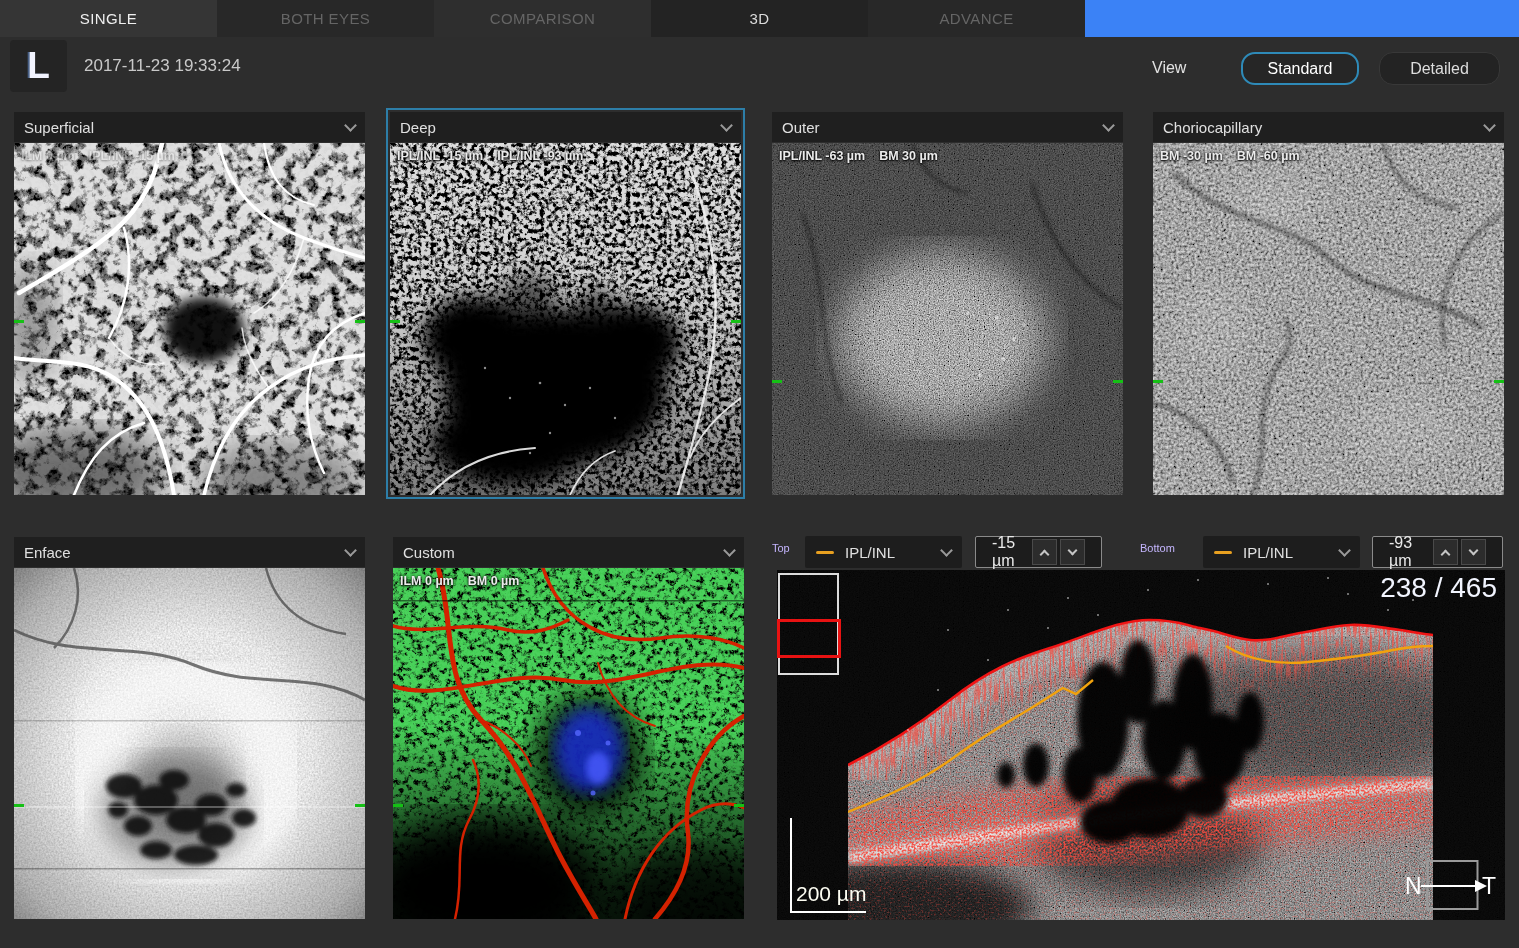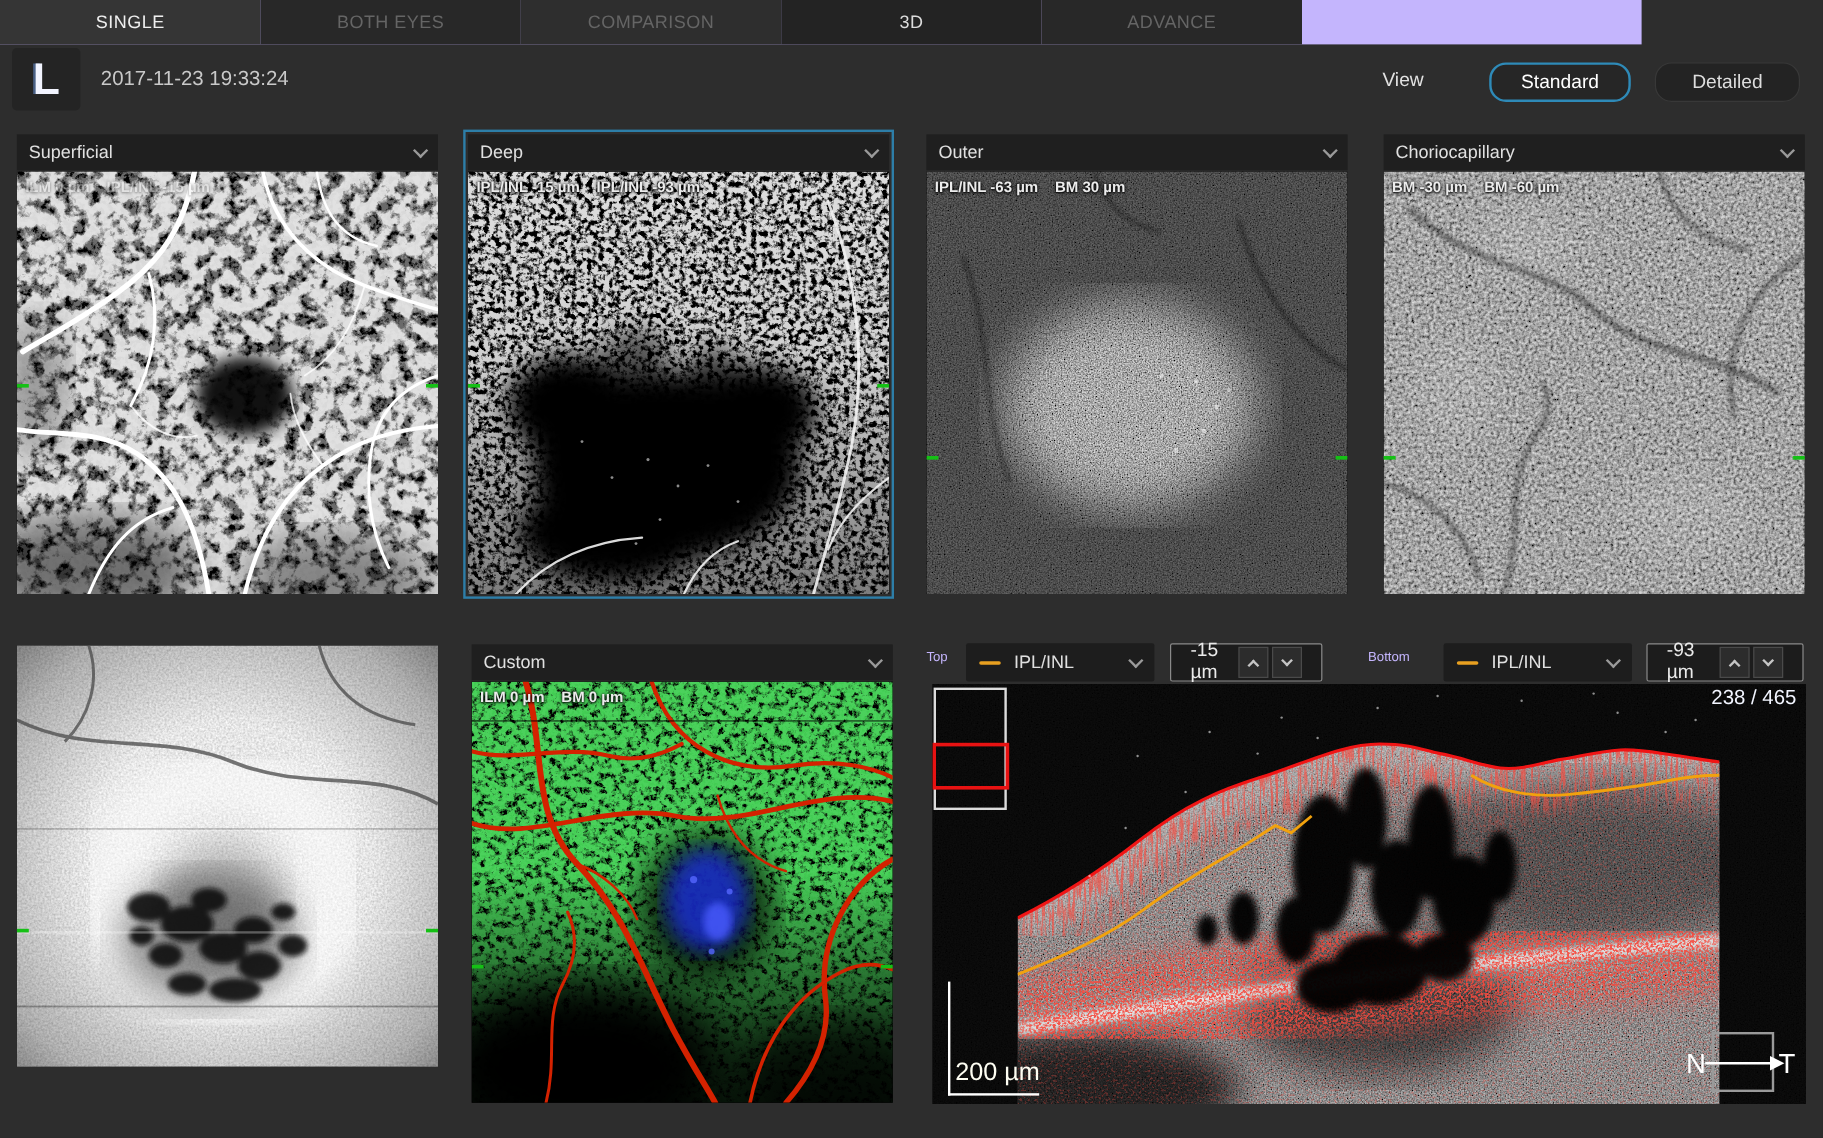--- a/index.html
+++ b/index.html
@@ -1,21 +1,21 @@
 <!DOCTYPE html>
 <html><head>
 <meta charset="utf-8">
 <style>
   *{margin:0;padding:0;box-sizing:border-box}
   html,body{background:#2d2d2d}
   body{width:1519px;height:948px;position:relative;overflow:hidden;
        font-family:"Liberation Sans",sans-serif;-webkit-font-smoothing:antialiased}
 
   
-  .tabbar{position:absolute;left:0;top:0;width:1368px;height:37px;display:flex;background:#c4b5fd}
+  .tabbar{position:absolute;left:0;top:0;width:1519px;height:37px;display:flex;background:#3b82f6}
   .tab{width:217px;height:37px;display:flex;align-items:center;justify-content:center;
        font-size:15px;letter-spacing:.4px;color:#656565;background:#2e2e2e;cursor:pointer;user-select:none}
   .tab.alt{background:#282828}
   .tab.active{background:#353535;color:#efefef}
   .tab.t3d{background:#232323;color:#dcdcdc}
 
   
   .eye-badge{position:absolute;left:10px;top:40px;width:57px;height:52px;background:#242424;border-radius:4px;
        color:#f2f4ff;font-size:37px;font-weight:bold;display:flex;align-items:center;justify-content:center;
        text-shadow:-2px 0 0 rgba(120,170,255,.45)}
@@ -56,21 +56,21 @@
         justify-content:center;cursor:pointer;flex:none}
   .spin .chev{width:7px;height:7px;border-color:#c5c5c5;margin:0}
   .spin.up .chev{transform:rotate(-135deg);margin-top:4px}
   .spin.down .chev{transform:rotate(45deg);margin-top:-4px}
 
   
   .bscan{position:absolute;left:777px;top:570px;width:728px;height:350px;background:#000;overflow:hidden}
   .bscan svg{position:absolute}
   .nav-outer{position:absolute;left:1px;top:3px;width:61px;height:102px;border:2px solid #dcdcdc;z-index:4}
   .nav-red{position:absolute;left:0;top:49px;width:64px;height:39px;border:3px solid #e81212;z-index:5}
-  .frame-counter{position:absolute;right:8px;top:2px;font-size:17px;color:#f2f5ff;z-index:4}
+  .frame-counter{position:absolute;right:8px;top:2px;font-size:28px;color:#f2f5ff;z-index:4}
   .scalebar-v{position:absolute;left:13px;top:248px;width:2px;height:95px;background:#fff;z-index:4}
   .scalebar-h{position:absolute;left:13px;top:341px;width:76px;height:2px;background:#fff;z-index:4}
   .scale-text{position:absolute;left:19px;top:312px;font-size:21px;color:#fdfdf2;z-index:4}
   .nt-svg{left:628px;top:288px;z-index:4}
 </style>
 </head>
 <body>
 
 <svg width="0" height="0" style="position:absolute" aria-hidden="true">
 <defs>
@@ -339,20 +339,24 @@
     <div class="overlay">
       <span>BM -30 µm</span>
         <span>BM -60 µm</span>
     </div>
     <div class="tick l" style="top:237px"></div>
     <div class="tick r" style="top:237px"></div>
   </div>
 </div>
 
 <div class="panel" style="left:14px;top:537px">
+  <div class="phead">
+    <span class="ptitle">Enface</span>
+    <span class="chev"></span>
+  </div>
   <div class="pimg h351">
     <svg width="351" height="351" viewBox="0 0 351 351">
       <defs>
         <radialGradient id="gVig" cx="0.5" cy="0.52" r="0.75">
           <stop offset="0.45" stop-color="#000" stop-opacity="0"></stop>
           <stop offset="0.8" stop-color="#000" stop-opacity="0.25"></stop>
           <stop offset="1" stop-color="#000" stop-opacity="0.5"></stop>
         </radialGradient>
       </defs>
       <rect width="351" height="351" filter="url(#fBright)"></rect>

